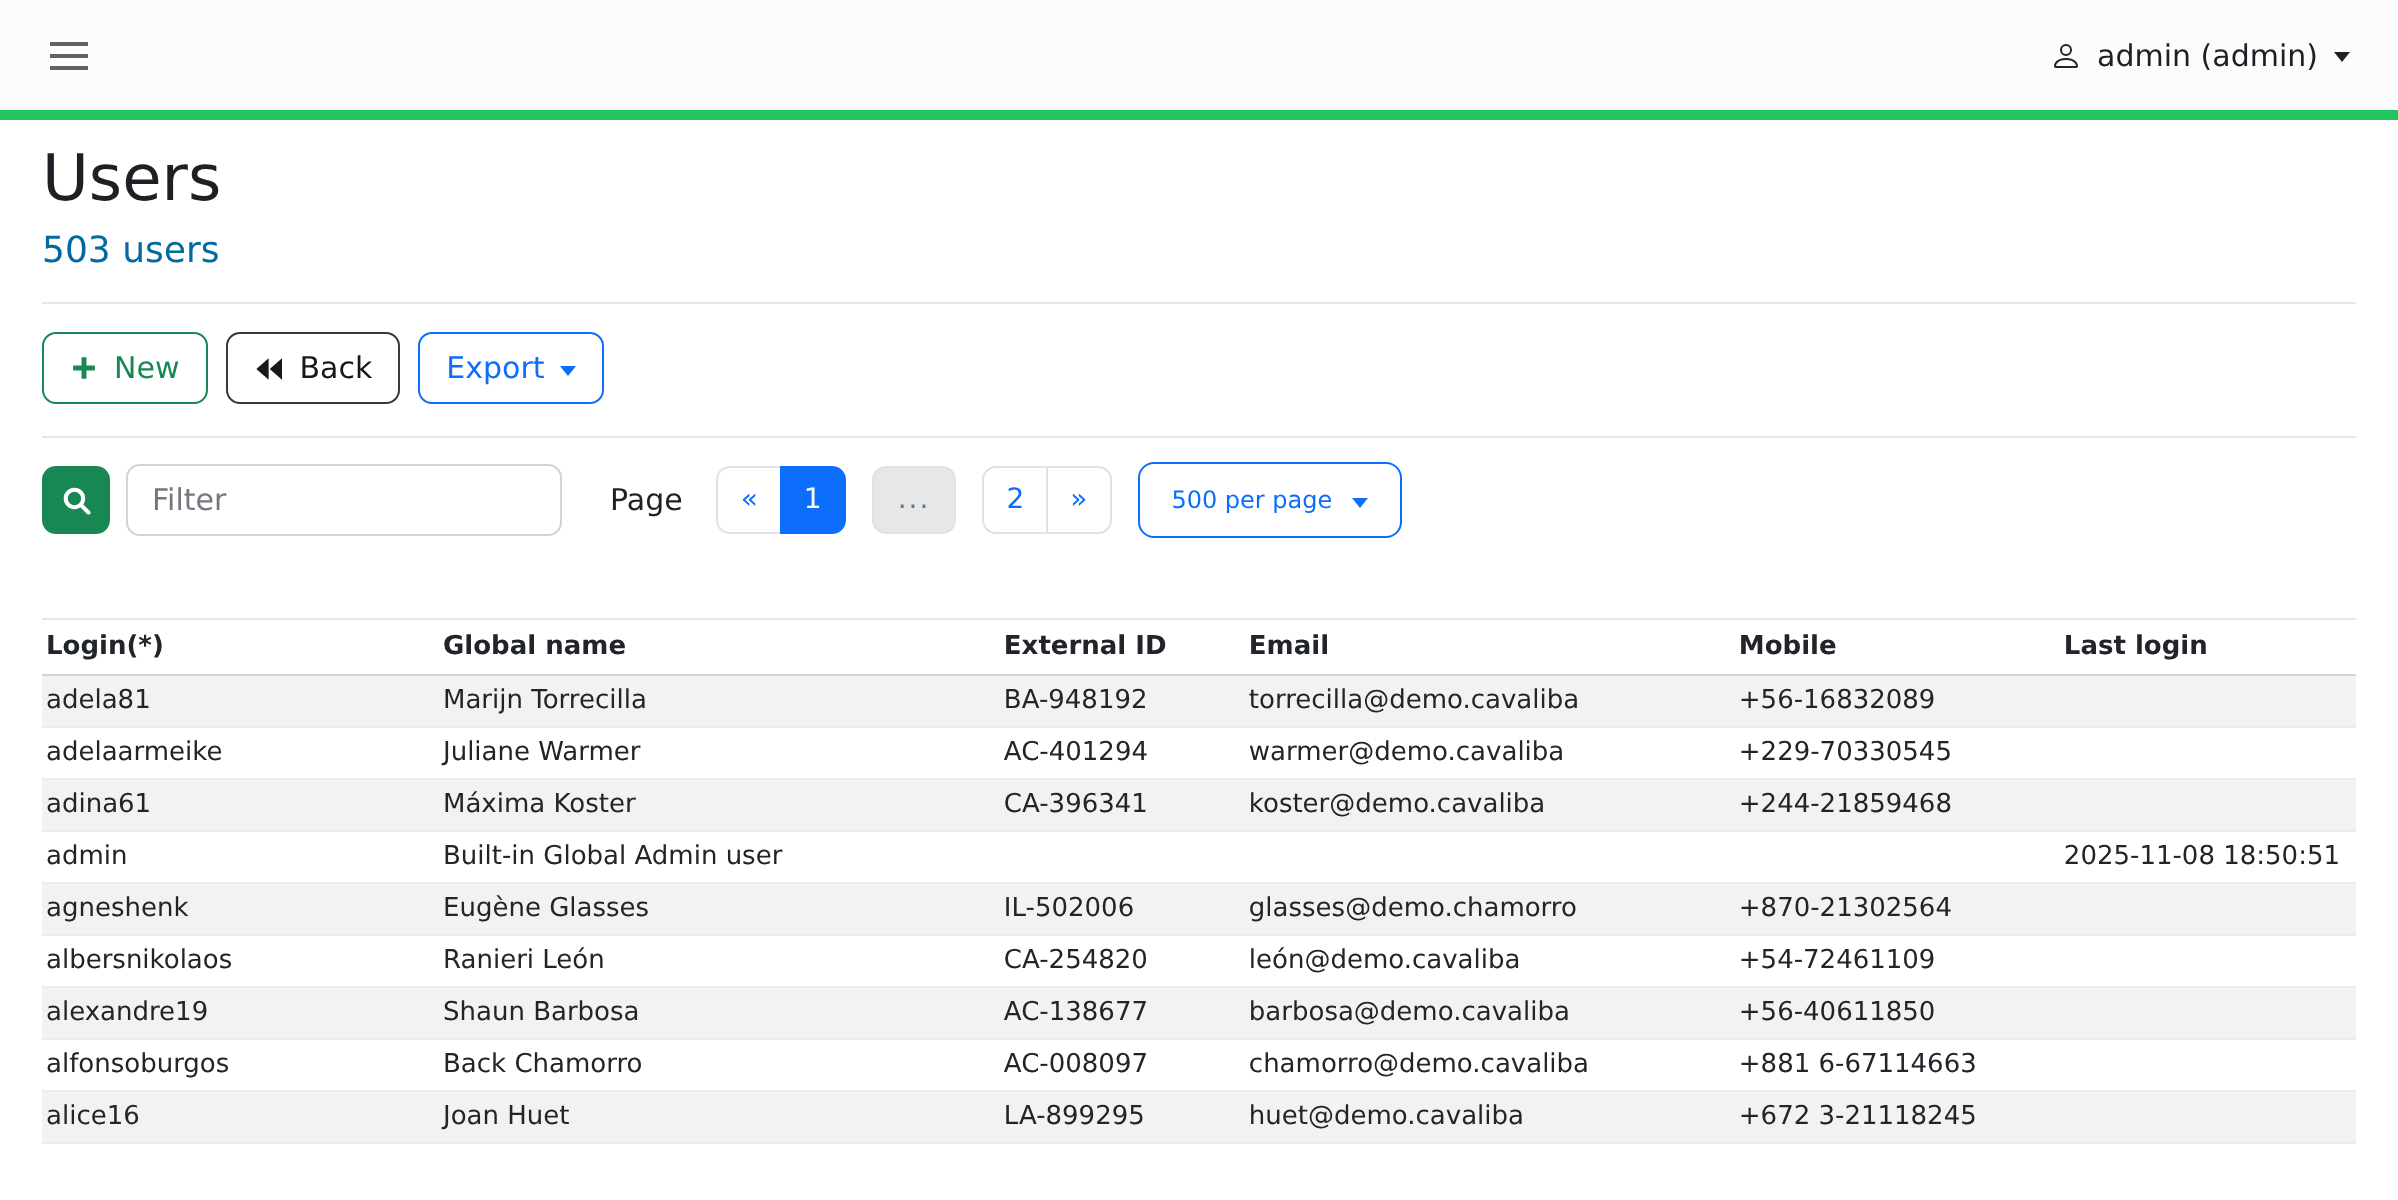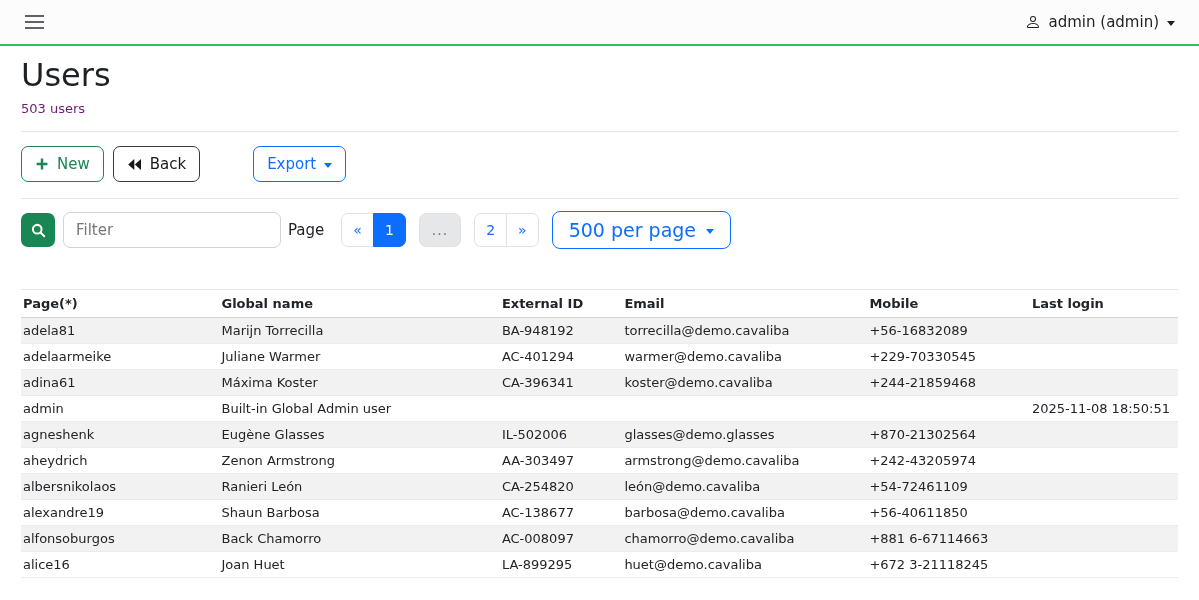--- a/index.html
+++ b/index.html
@@ -7,62 +7,62 @@
     margin: 0; padding: 0;
     width: 1199px; height: 600px;
     overflow: hidden;
     background: #ffffff;
     color: #212529;
     font-family: "DejaVu Sans", "Liberation Sans", sans-serif;
   }
 
   
   .navbar {
-    height: 46px;
+    height: 60px;
     display: flex; align-items: center; justify-content: space-between;
     padding: 0 18px 0 21px;
     background: #fcfcfd;
-    border-bottom: 2px solid #22c55e;
+    border-bottom: 5px solid #22c55e;
   }
   .hamburger {
     background: none; border: none; padding: 4px; cursor: pointer;
     display: flex; flex-direction: column; gap: 4px;
   }
   .hamburger span { display: block; width: 19px; height: 2px; background: #5f6368; }
   .user-menu {
     display: flex; align-items: center; gap: 8px;
     font-size: 15px; color: #1d2125; cursor: pointer;
     background: none; border: none;
     font-family: inherit;
   }
   .user-menu svg { display: block; }
 
   
   .content { padding: 0 21px; }
 
   .page-header { padding: 10px 0 15px 0; border-bottom: 1px solid #e4e7ea; }
   .page-title { margin: 0; font-size: 32px; font-weight: 500; color: #1d2125; }
-  .page-subtitle { margin-top: 7px; font-size: 13px; color: #701a75; }
+  .page-subtitle { margin-top: 7px; font-size: 18px; color: #0369a1; }
 
   
   .toolbar {
     display: flex; gap: 9px;
     padding: 14px 0 16px 0;
     border-bottom: 1px solid #e4e7ea;
   }
   .btn {
     display: inline-flex; align-items: center; gap: 8px;
     height: 36px; padding: 0 13px;
     font-size: 15px; font-family: inherit;
     background: #fff; border-radius: 7px; cursor: pointer;
     line-height: 1;
   }
   .btn-back { border: 1px solid #343a40; color: #16181b; }
   .btn-new { border: 1px solid #198754; color: #198754; }
-  .btn-export { border: 1px solid #0d6efd; color: #0d6efd; margin-left: 44px; }
+  .btn-export { border: 1px solid #0d6efd; color: #0d6efd; }
   .caret {
     display: inline-block; width: 0; height: 0;
     border-left: 4.5px solid transparent;
     border-right: 4.5px solid transparent;
     border-top: 5px solid currentColor;
     margin-top: 2px;
   }
 
   
   .filter-row { margin-top: 12px; display: flex; align-items: center; }
@@ -71,21 +71,21 @@
     background: #198754; border: none; border-radius: 7px; cursor: pointer;
     display: flex; align-items: center; justify-content: center;
   }
   .filter-input {
     margin-left: 8px; width: 218px; height: 36px;
     border: 1px solid #ced4da; border-radius: 7px;
     padding: 0 12px; font-size: 15px; font-family: inherit; color: #212529;
     background: #fff; outline: none;
   }
   .filter-input::placeholder { color: #72787e; }
-  .page-label { margin-left: 7px; font-size: 15px; color: #1d2125; }
+  .page-label { margin-left: 24px; font-size: 15px; color: #1d2125; }
   .pagination { margin-left: 17px; display: flex; align-items: center; gap: 13px; }
   .pgroup { display: flex; }
   .page-link {
     display: inline-flex; align-items: center; justify-content: center;
     min-width: 30px; height: 34px; padding: 0 11px;
     border: 1px solid #dee2e6; background: #fff; color: #0d6efd;
     font-size: 14px; text-decoration: none; cursor: pointer;
   }
   .pgroup .page-link + .page-link { margin-left: -1px; }
   .pgroup .page-link:first-child { border-radius: 7px 0 0 7px; }
@@ -96,21 +96,21 @@
     height: 34px; padding: 0 12px;
     background: #e5e7e9; border: 1px solid #dee2e6; border-radius: 7px;
     color: #6c757d; font-size: 14px; letter-spacing: 1px;
   }
   .per-page {
     margin-left: 13px;
     display: inline-flex; align-items: center; gap: 10px;
     height: 38px; padding: 0 16px;
     border: 1px solid #0d6efd; border-radius: 8px;
     background: #fff; color: #0d6efd;
-    font-size: 19px; font-family: inherit; cursor: pointer;
+    font-size: 12px; font-family: inherit; cursor: pointer;
   }
 
   
   table.users {
     margin-top: 40px;
     width: 100%;
     border-collapse: collapse;
     font-size: 13px;
   }
   table.users th {
@@ -211,21 +211,21 @@
     <colgroup>
       <col style="width:200px">
         <col style="width:282px">
         <col style="width:123px">
       <col style="width:246px">
         <col style="width:163px">
         <col>
     </colgroup>
     <thead>
       <tr>
-          <th>Page(*)</th>
+          <th>Login(*)</th>
           <th>Global name</th>
           <th>External ID</th>
           <th>Email</th>
           <th>Mobile</th>
           <th>Last login</th>
         </tr>
     </thead>
     <tbody>
         <tr>
     <td>adela81</td>
@@ -256,30 +256,22 @@
     <td>Built-in Global Admin user</td>
     <td></td>
     <td></td>
     <td></td>
     <td>2025-11-08 18:50:51</td>
   </tr>
         <tr>
     <td>agneshenk</td>
     <td>Eugène Glasses</td>
     <td>IL-502006</td>
-    <td>glasses@demo.glasses</td>
+    <td>glasses@demo.chamorro</td>
     <td>+870-21302564</td>
-    <td></td>
-  </tr>
-        <tr>
-    <td>aheydrich</td>
-    <td>Zenon Armstrong</td>
-    <td>AA-303497</td>
-    <td>armstrong@demo.cavaliba</td>
-    <td>+242-43205974</td>
     <td></td>
   </tr>
         <tr>
     <td>albersnikolaos</td>
     <td>Ranieri León</td>
     <td>CA-254820</td>
     <td>león@demo.cavaliba</td>
     <td>+54-72461109</td>
     <td></td>
   </tr>

